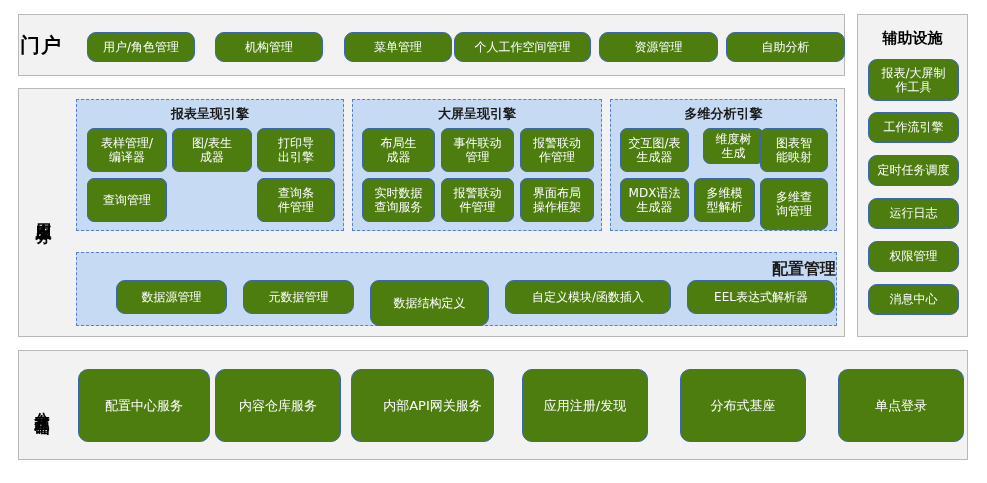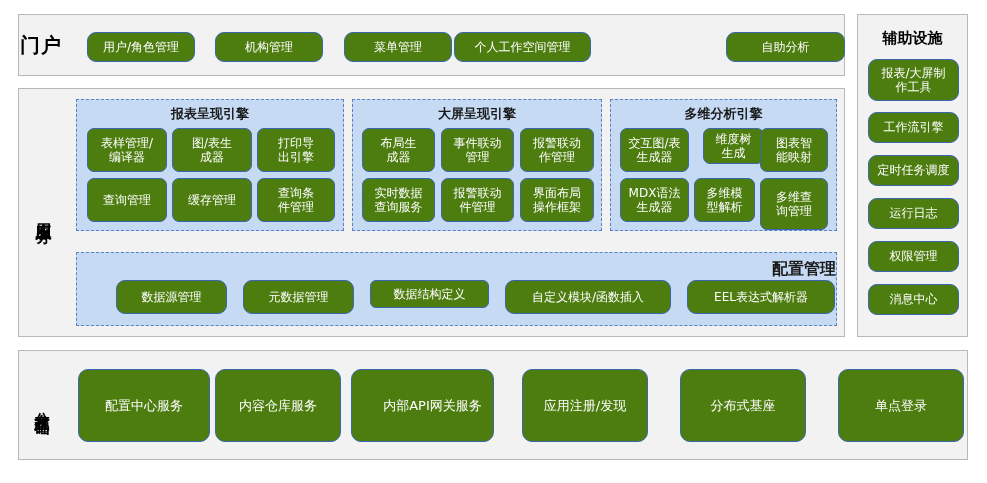--- a/index.html
+++ b/index.html
@@ -121,36 +121,36 @@
 
 <div id="canvas">
 
   <div class="panel" style="left:18px; top:14px; width:827px; height:62px;">
     <div class="band-label" style="width:44px;">门户</div>
 
     <div class="btn soft" style="left:68px; top:17px; width:108px; height:30px;">用户/角色管理</div>
     <div class="btn soft" style="left:196px; top:17px; width:108px; height:30px;">机构管理</div>
     <div class="btn soft" style="left:325px; top:17px; width:108px; height:30px;">菜单管理</div>
     <div class="btn soft" style="left:435px; top:17px; width:137px; height:30px;">个人工作空间管理</div>
+    <div class="btn soft" style="left:580px; top:17px; width:119px; height:30px;">资源管理</div>
     <div class="btn soft" style="left:707px; top:17px; width:119px; height:30px;">自助分析</div>
   </div>
 
   <div class="panel" style="left:18px; top:88px; width:827px; height:249px;">
     <div class="band-label wide" style="width:48px; font-size:16px; letter-spacing:2px; writing-mode:vertical-rl;">应用服务</div>
 
     <div class="engine" style="left:57px; top:10px; width:268px; height:132px;">
       <div class="engine-title">报表呈现引擎</div>
       <div class="btn" style="left:10px; top:28px; width:80px; height:44px;">表样管理/
 编译器</div>
       <div class="btn" style="left:95px; top:28px; width:80px; height:44px;">图/表生
 成器</div>
       <div class="btn" style="left:180px; top:28px; width:78px; height:44px;">打印导
 出引擎</div>
       <div class="btn" style="left:10px; top:78px; width:80px; height:44px;">查询管理</div>
-      <div class="btn" style="left:95px; top:78px; width:80px; height:44px;">缓存管理</div>
       <div class="btn" style="left:180px; top:78px; width:78px; height:44px;">查询条
 件管理</div>
     </div>
 
     <div class="engine" style="left:333px; top:10px; width:250px; height:132px;">
       <div class="engine-title">大屏呈现引擎</div>
       <div class="btn" style="left:9px; top:28px; width:73px; height:44px;">布局生
 成器</div>
       <div class="btn" style="left:88px; top:28px; width:73px; height:44px;">事件联动
 管理</div>
@@ -177,21 +177,21 @@
       <div class="btn" style="left:83px; top:78px; width:61px; height:44px;">多维模
 型解析</div>
       <div class="btn" style="left:149px; top:78px; width:68px; height:52px;">多维查
 询管理</div>
     </div>
 
     <div class="config" style="left:57px; top:163px; width:761px; height:74px;">
       <div class="config-title">配置管理</div>
       <div class="btn soft" style="left:39px; top:27px; width:111px; height:34px;">数据源管理</div>
       <div class="btn soft" style="left:166px; top:27px; width:111px; height:34px;">元数据管理</div>
-      <div class="btn soft" style="left:293px; top:27px; width:119px; height:28px;border-radius:6px;">数据结构定义</div>
+      <div class="btn soft" style="left:293px; top:27px; width:119px; height:46px;">数据结构定义</div>
       <div class="btn soft" style="left:428px; top:27px; width:166px; height:34px;">自定义模块/函数插入</div>
       <div class="btn soft" style="left:610px; top:27px; width:148px; height:34px;">EEL表达式解析器</div>
     </div>
   </div>
 
   <div class="panel" style="left:18px; top:350px; width:950px; height:110px;">
     <div class="band-label" style="width:44px; font-size:15px; letter-spacing:2px; writing-mode:vertical-rl;">分布式基础</div>
 
     <div class="btn big" style="left:59px; top:18px; width:132px; height:73px;">配置中心服务</div>
     <div class="btn big" style="left:196px; top:18px; width:126px; height:73px;">内容仓库服务</div>

